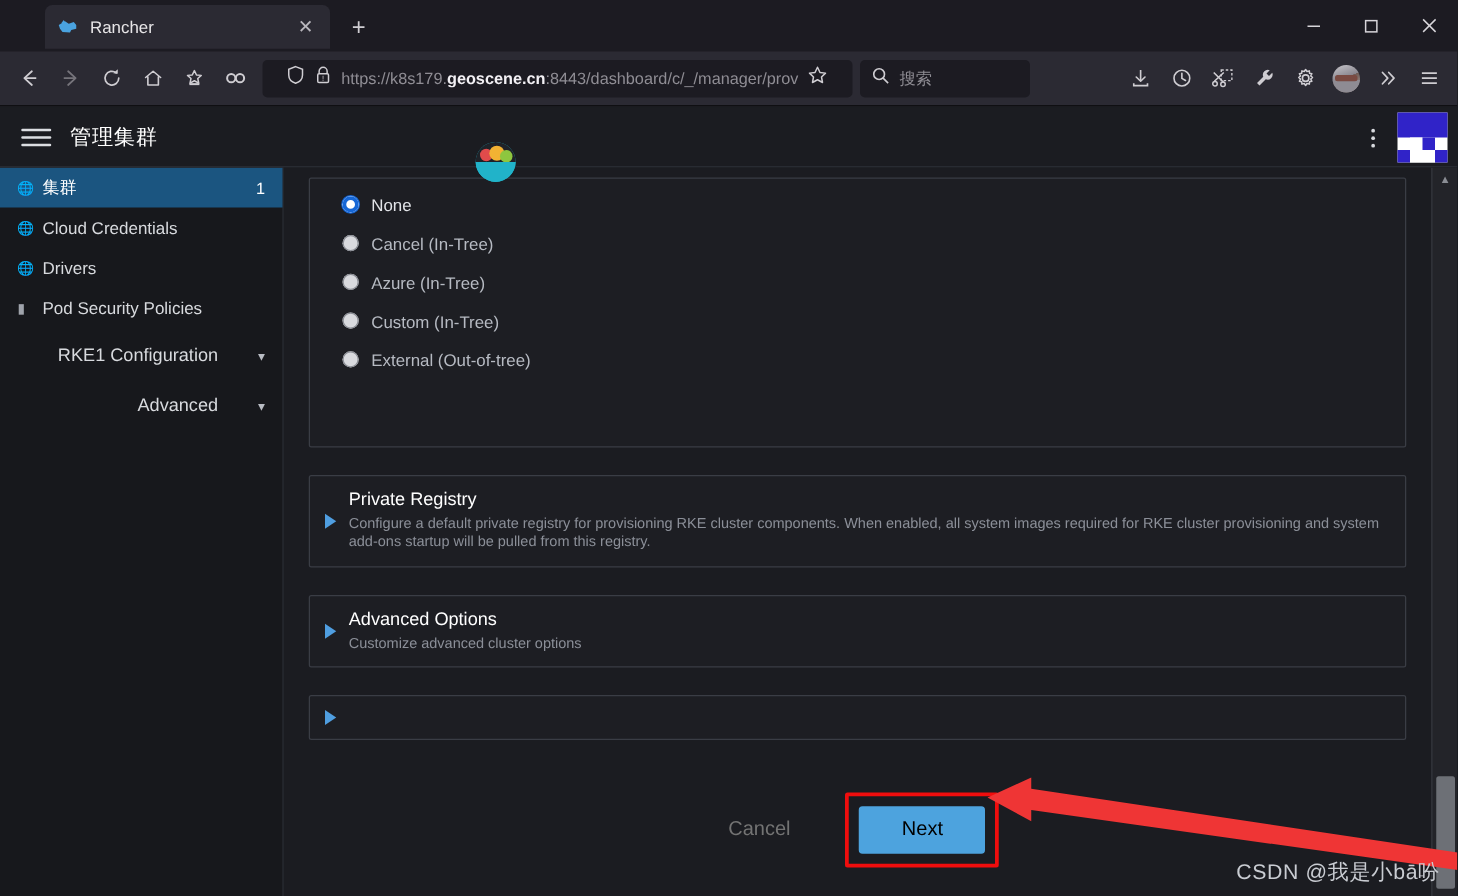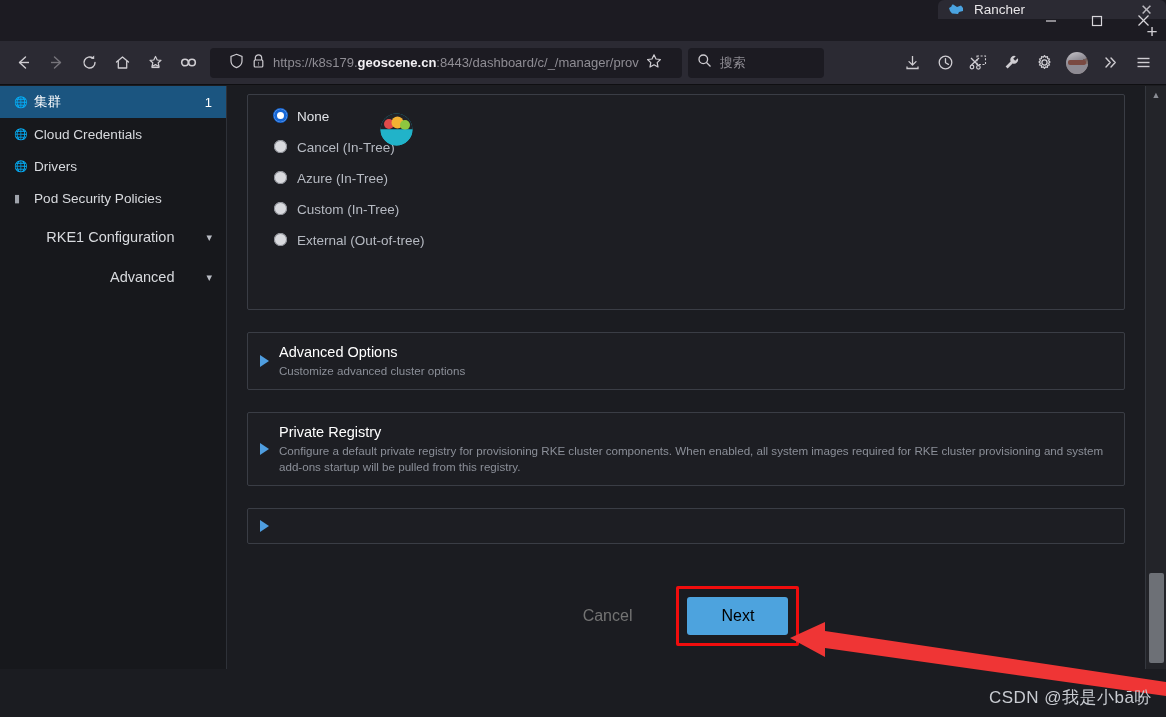--- a/index.html
+++ b/index.html
@@ -7,21 +7,21 @@
     width: 1166px; height: 717px;
     background: #1c1c20;
     font-family: "Liberation Sans", sans-serif;
     overflow: hidden;
   }
   body { position: relative; }
 
   
   .browser-tabbar {
     height: 41px; background: #1c1b22;
-    display: flex; align-items: flex-end; position: relative; flex-direction: column;
+    display: flex; align-items: flex-end; position: relative;
   }
   .tab {
     margin-left: 36px; margin-bottom: 2px;
     width: 228px; height: 35px;
     background: #2b2a33; border-radius: 6px 6px 0 0;
     display: flex; align-items: center; padding: 0 10px;
     gap: 9px;
   }
   .tab-favicon { width: 17px; height: 17px; flex: 0 0 17px; position: relative; }
   .tab-title {
@@ -347,20 +347,46 @@
           <line x1="2.5" y1="4.5" x2="14.5" y2="4.5" stroke="#cfcdd2" stroke-width="1.4"></line>
           <line x1="2.5" y1="8.5" x2="14.5" y2="8.5" stroke="#cfcdd2" stroke-width="1.4"></line>
           <line x1="2.5" y1="12.5" x2="14.5" y2="12.5" stroke="#cfcdd2" stroke-width="1.4"></line>
         </svg>
     </div>
   </div>
 </div>
 
 <div class="app">
 
+  <div class="app-header">
+    <div class="hamburger">
+      <span></span>
+        <span></span>
+        <span></span>
+    </div>
+    <div class="app-title">管理集群</div>
+    <div class="header-right">
+      <div class="kebab">
+          <i></i>
+          <i></i>
+          <i></i>
+        </div>
+      <div class="user-avatar">
+        <i style="grid-area:1/1/2/2"></i>
+          <i style="grid-area:1/2/2/4"></i>
+          <i style="grid-area:1/4/2/5"></i>
+        <i style="grid-area:2/1/3/5"></i>
+        <i style="grid-area:3/2/4/3;background:#ffffff"></i>
+          <i style="grid-area:3/3/4/4"></i>
+        <i style="grid-area:4/1/5/2"></i>
+          <i style="grid-area:4/2/5/4;background:#ffffff"></i>
+          <i style="grid-area:4/4/5/5"></i>
+      </div>
+    </div>
+  </div>
 
   <div class="app-body">
 
     <div class="sidebar">
       <div class="nav-item active">
         <span class="ic">🌐</span>
         <span class="lbl">集群</span>
         <span class="count">1</span>
       </div>
       <div class="nav-item">
@@ -407,30 +433,30 @@
           </div>
           <div class="radio-row">
             <span class="radio"></span>
             <span class="rlabel">External (Out-of-tree)</span>
           </div>
         </div>
 
         <div class="acc">
           <span class="acc-arrow"></span>
           <div class="acc-body">
-            <div class="acc-title">Advanced Options</div>
-            <div class="acc-desc">Customize advanced cluster options</div>
+            <div class="acc-title">Private Registry</div>
+            <div class="acc-desc">Configure a default private registry for provisioning RKE cluster components. When enabled, all system images required for RKE cluster provisioning and system add-ons startup will be pulled from this registry.</div>
           </div>
         </div>
 
         <div class="acc">
           <span class="acc-arrow"></span>
           <div class="acc-body">
-            <div class="acc-title">Private Registry</div>
-            <div class="acc-desc">Configure a default private registry for provisioning RKE cluster components. When enabled, all system images required for RKE cluster provisioning and system add-ons startup will be pulled from this registry.</div>
+            <div class="acc-title">Advanced Options</div>
+            <div class="acc-desc">Customize advanced cluster options</div>
           </div>
         </div>
 
         <div class="acc">
           <span class="acc-arrow"></span>
         </div>
 
         <div class="footer-actions">
           <div class="btn-cancel">Cancel</div>
           <div class="next-wrap">

